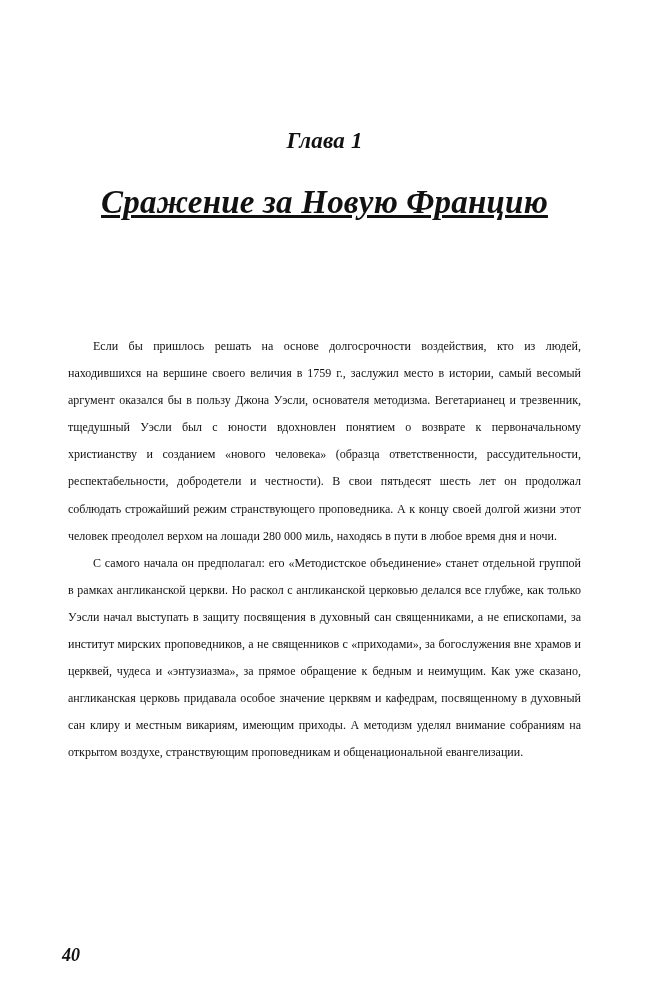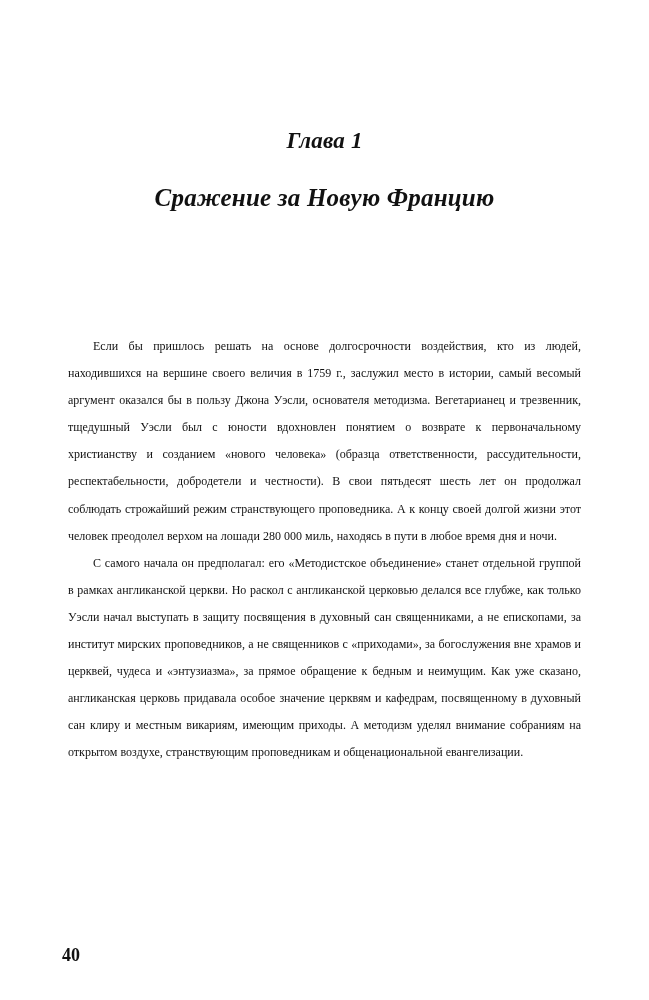--- a/index.html
+++ b/index.html
@@ -33,27 +33,28 @@
   .chapter-number {
     font-size: 23px;
     font-weight: bold;
     font-style: italic;
     letter-spacing: 0.2px;
     line-height: 1.15;
     margin: 0;
   }
 
   .chapter-title {
-    font-size: 25px;
+    font-size: 33px;
     font-weight: bold;
     font-style: italic;
     letter-spacing: 0.2px;
     line-height: 1.15;
     margin: 30px 0 0 0;
     white-space: nowrap;
+    text-decoration: underline;
   }
 
   
   .body-column {
     position: absolute;
     left: 68px;
     top: 333px;
     width: 513px;
   }
 
@@ -69,20 +70,21 @@
   }
 
   
   .folio {
     position: absolute;
     left: 62px;
     top: 946px;
     font-size: 18px;
     font-weight: bold;
     line-height: 1;
+    font-style: italic;
   }
 </style>
 </head>
 <body>
 
 <div class="page">
 
   <div class="chapter-head">
     <h1 class="chapter-number">Глава 1</h1>
     <h2 class="chapter-title">Сражение за Новую Францию</h2>

